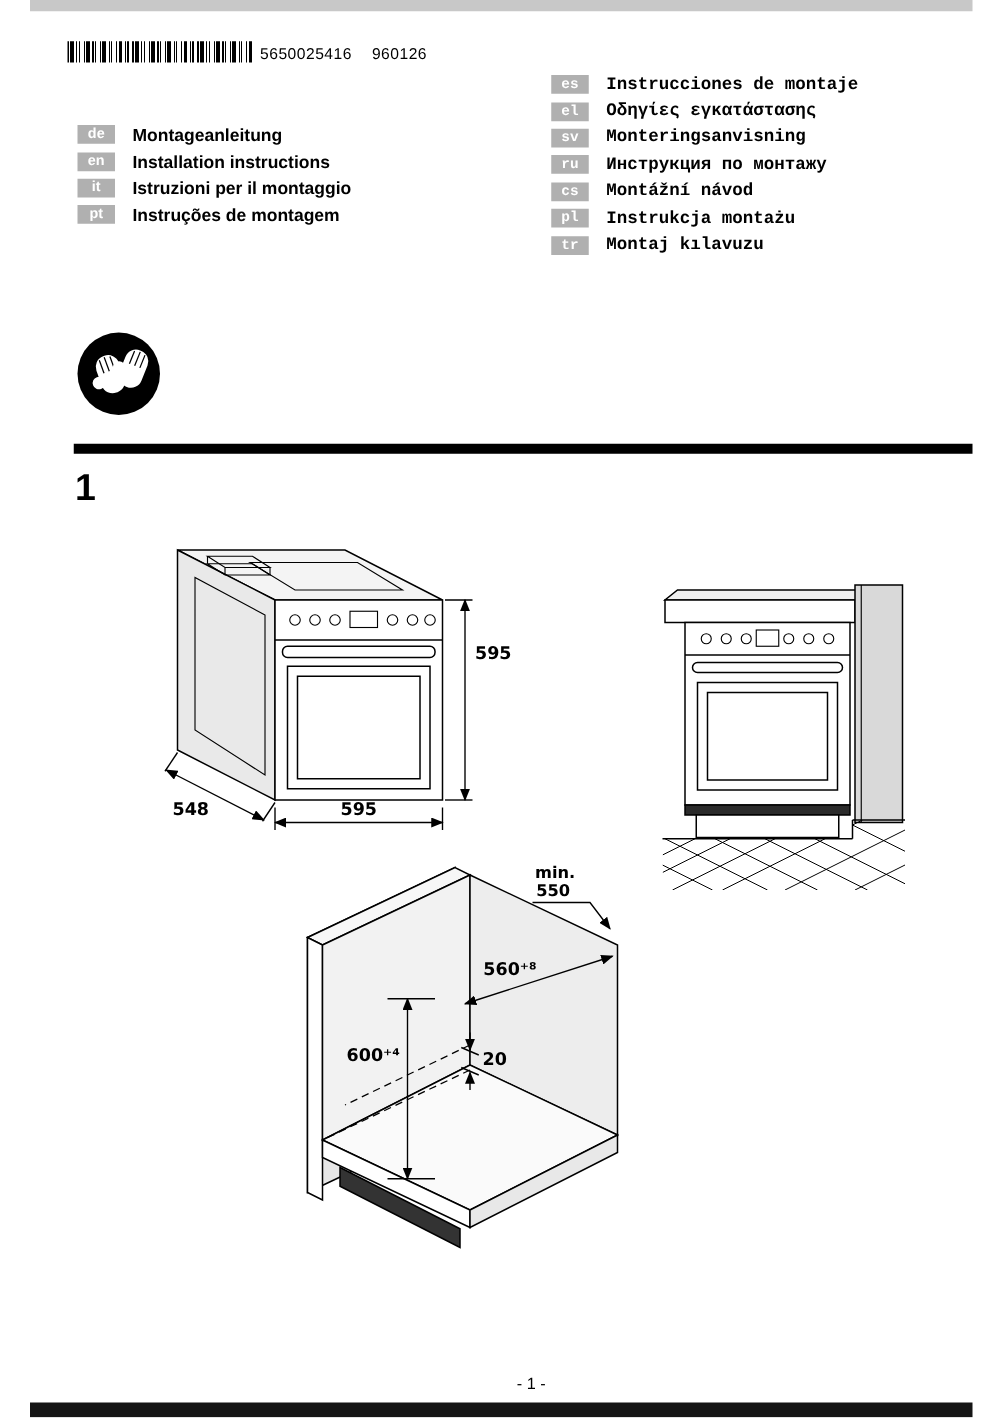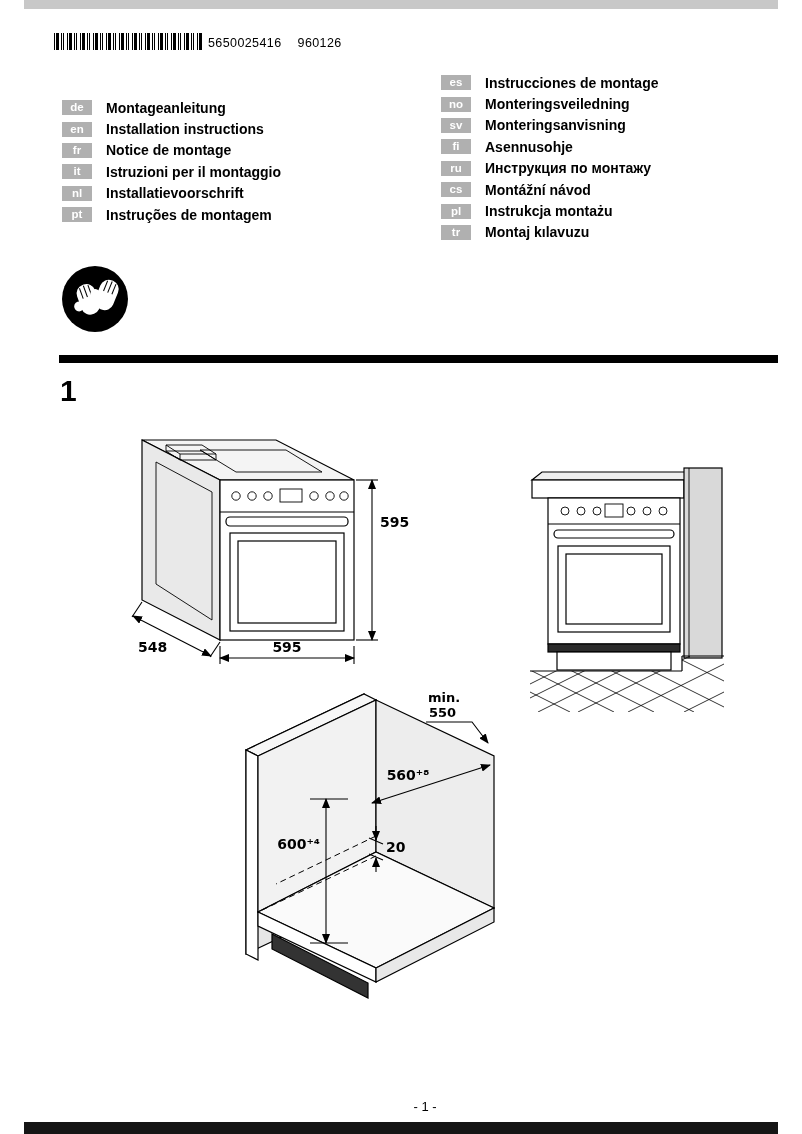--- a/index.html
+++ b/index.html
@@ -67,53 +67,41 @@
   <div class="lang-col" style="left:38px; top:81px;margin-top:16px;">
     <div class="lang-row">
       <span class="lang-code">de</span>
       <span class="lang-label">Montageanleitung</span>
     </div>
     <div class="lang-row">
       <span class="lang-code">en</span>
       <span class="lang-label">Installation instructions</span>
     </div>
     <div class="lang-row">
-      <span class="lang-code">fr</span>
-      <span class="lang-label">Notice de montage</span>
-    </div>
-    <div class="lang-row">
       <span class="lang-code">it</span>
       <span class="lang-label">Istruzioni per il montaggio</span>
     </div>
     <div class="lang-row">
-      <span class="lang-code">nl</span>
-      <span class="lang-label">Installatievoorschrift</span>
-    </div>
-    <div class="lang-row">
       <span class="lang-code">pt</span>
       <span class="lang-label">Instruções de montagem</span>
     </div>
   </div>
 
-  <div class="lang-col" style="left:417px; top:72px;">
+  <div class="lang-col" style="left:417px; top:57px;font-family:Liberation Mono, monospace;">
     <div class="lang-row">
       <span class="lang-code">es</span>
-      <span class="lang-label">Instrucciones de montage</span>
-    </div>
-    <div class="lang-row">
-      <span class="lang-code">no</span>
-      <span class="lang-label">Monteringsveiledning</span>
+      <span class="lang-label">Instrucciones de montaje</span>
+    </div>
+    <div class="lang-row">
+      <span class="lang-code">el</span>
+      <span class="lang-label">Οδηγίες εγκατάστασης</span>
     </div>
     <div class="lang-row">
       <span class="lang-code">sv</span>
       <span class="lang-label">Monteringsanvisning</span>
-    </div>
-    <div class="lang-row">
-      <span class="lang-code">fi</span>
-      <span class="lang-label">Asennusohje</span>
     </div>
     <div class="lang-row">
       <span class="lang-code">ru</span>
       <span class="lang-label">Инструкция по монтажу</span>
     </div>
     <div class="lang-row">
       <span class="lang-code">cs</span>
       <span class="lang-label">Montážní návod</span>
     </div>
     <div class="lang-row">

